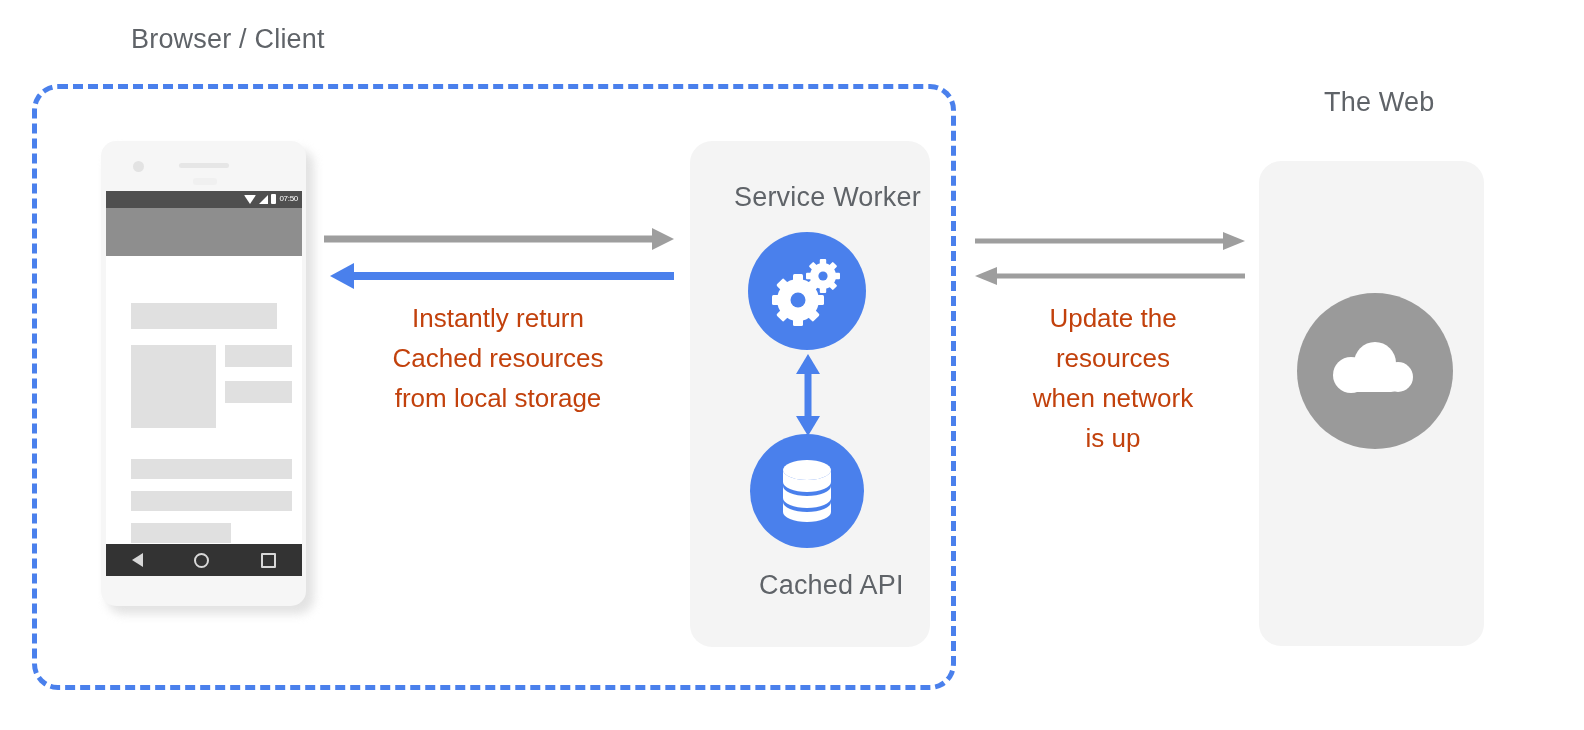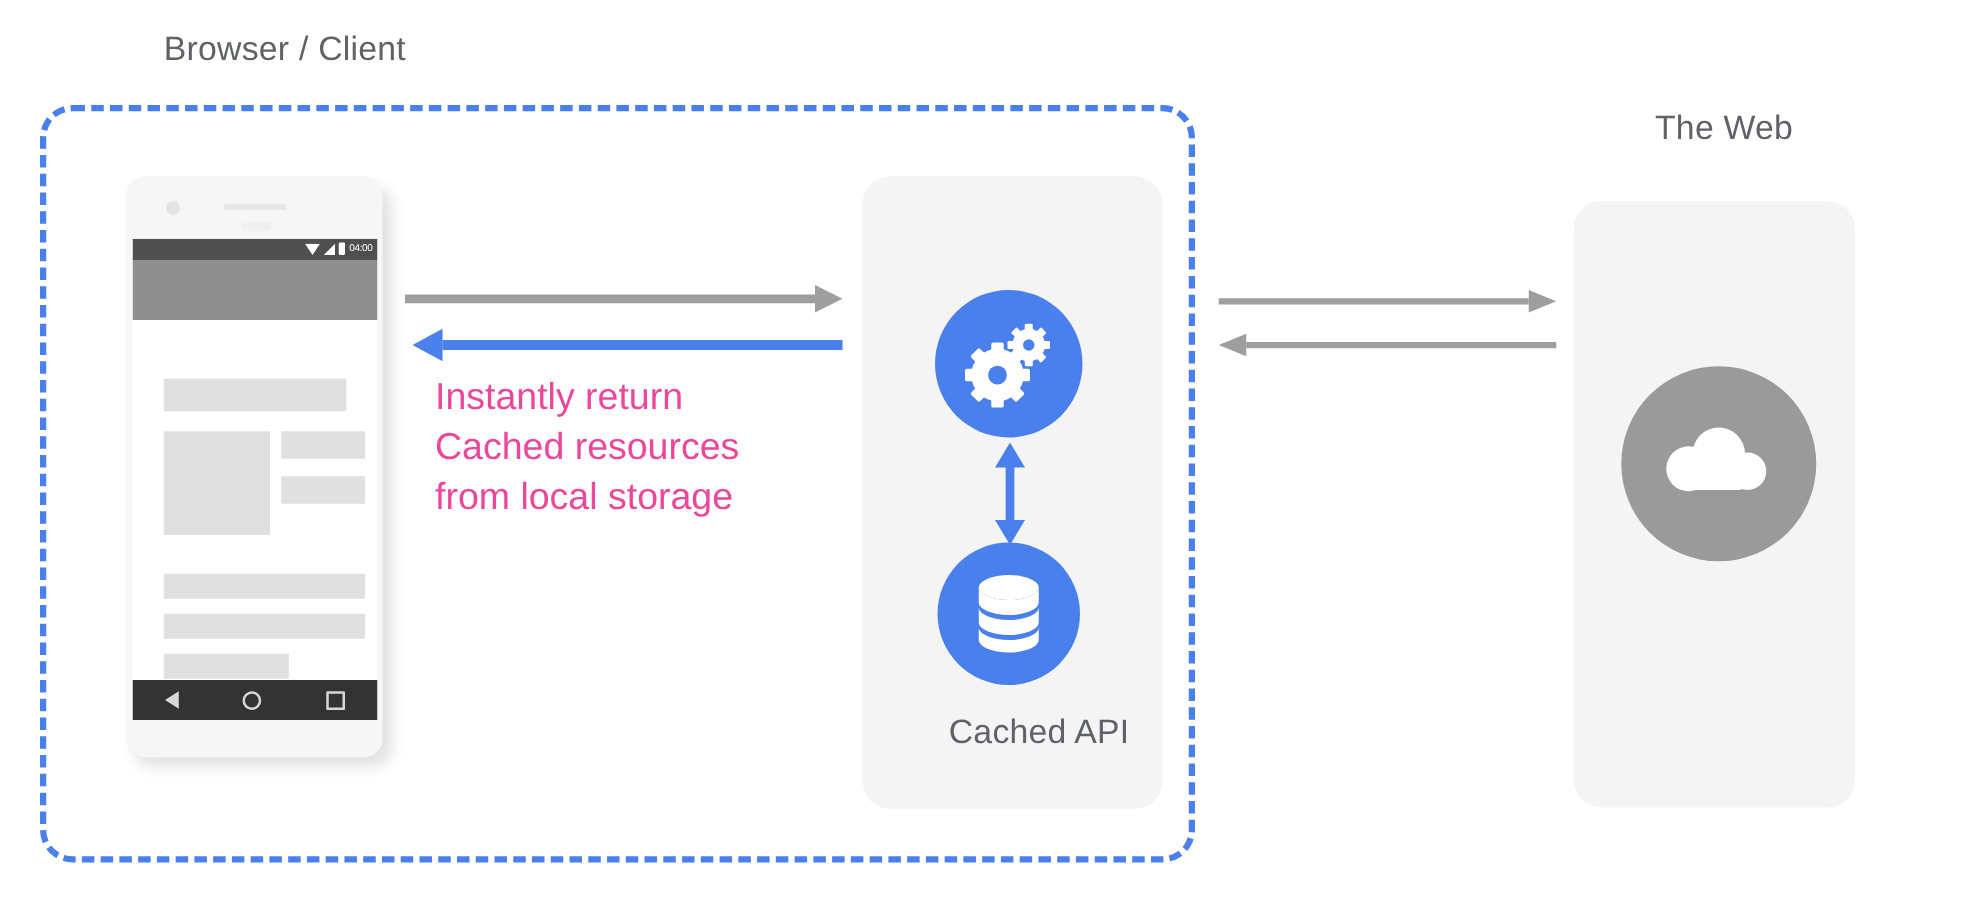--- a/index.html
+++ b/index.html
@@ -25,24 +25,24 @@
   
   .label-gray {
     position: absolute;
     color: #5f6368;
     font-size: 27px;
     letter-spacing: 0.2px;
     white-space: nowrap;
   }
   .label-blue {
     position: absolute;
-    color: #ec4899;
-    font-size: 30px;
+    color: #c2410c;
+    font-size: 26px;
     line-height: 40px;
-    text-align: left;
+    text-align: center;
     white-space: pre;
   }
 
   
   #client-boundary {
     position: absolute;
     left: 32px;
     top: 84px;
     width: 924px;
     height: 606px;
@@ -244,21 +244,21 @@
       <div class="phone-cam"></div>
       <div class="phone-speaker"></div>
       <div class="phone-sensor"></div>
 
       <div class="phone-screen">
         <div class="status-bar">
           <div class="status-icons">
             <span class="ic-wifi"></span>
             <span class="ic-signal"></span>
             <span class="ic-batt"></span>
-            <span class="status-time">04:00</span>
+            <span class="status-time">07:50</span>
           </div>
         </div>
 
         <div class="app-bar"></div>
 
         <div class="skeleton" style="left:25px;top:112px;width:146px;height:26px;"></div>
         <div class="skeleton" style="left:25px;top:154px;width:85px;height:83px;"></div>
         <div class="skeleton" style="left:119px;top:154px;width:67px;height:22px;"></div>
         <div class="skeleton" style="left:119px;top:190px;width:67px;height:22px;"></div>
         <div class="skeleton" style="left:25px;top:268px;width:161px;height:20px;"></div>
@@ -283,20 +283,21 @@
     <line x1="24" y1="13" x2="344" y2="13" stroke="#4a80ec" stroke-width="8"></line>
     <polygon points="24,0 0,13 24,26" fill="#4a80ec"></polygon>
   </svg>
 
   <div class="label-blue" id="cached-response-label" style="left:348px; top:298px; width:300px;">Instantly return
 Cached resources
 from local storage</div>
 
   <div id="service-worker-panel"></div>
 
+  <div class="label-gray" id="service-worker-label">Service Worker</div>
 
   <div class="blue-disc" id="sw-icon-disc">
     <div class="disc-glyph">
       <svg width="76" height="76" viewBox="0 0 76 76">
 
         <g fill="#ffffff" transform="translate(29,47)">
           <circle r="21"></circle>
           <g>
             <rect x="-5" y="-26" width="10" height="10" rx="1.5"></rect>
             <rect x="-5" y="16" width="10" height="10" rx="1.5"></rect>
@@ -352,20 +353,24 @@
   <svg class="arrow-svg" style="left:975px;top:232px;" width="270" height="18">
     <line x1="0" y1="9" x2="248" y2="9" stroke="#9e9e9e" stroke-width="5"></line>
     <polygon points="248,0 270,9 248,18" fill="#9e9e9e"></polygon>
   </svg>
 
   <svg class="arrow-svg" style="left:975px;top:267px;" width="270" height="18">
     <line x1="22" y1="9" x2="270" y2="9" stroke="#9e9e9e" stroke-width="5"></line>
     <polygon points="22,0 0,9 22,18" fill="#9e9e9e"></polygon>
   </svg>
 
+  <div class="label-blue" id="network-update-label" style="left:985px; top:298px; width:256px;">Update the
+resources
+when network
+is up</div>
 
   <div class="label-gray" id="the-web-label">The Web</div>
 
   <div id="the-web-panel"></div>
 
   <div id="cloud-icon-disc">
     <div class="disc-glyph">
       <svg width="100" height="64" viewBox="0 0 100 64">
         <g fill="#ffffff">
           <circle cx="50" cy="24" r="21"></circle>

